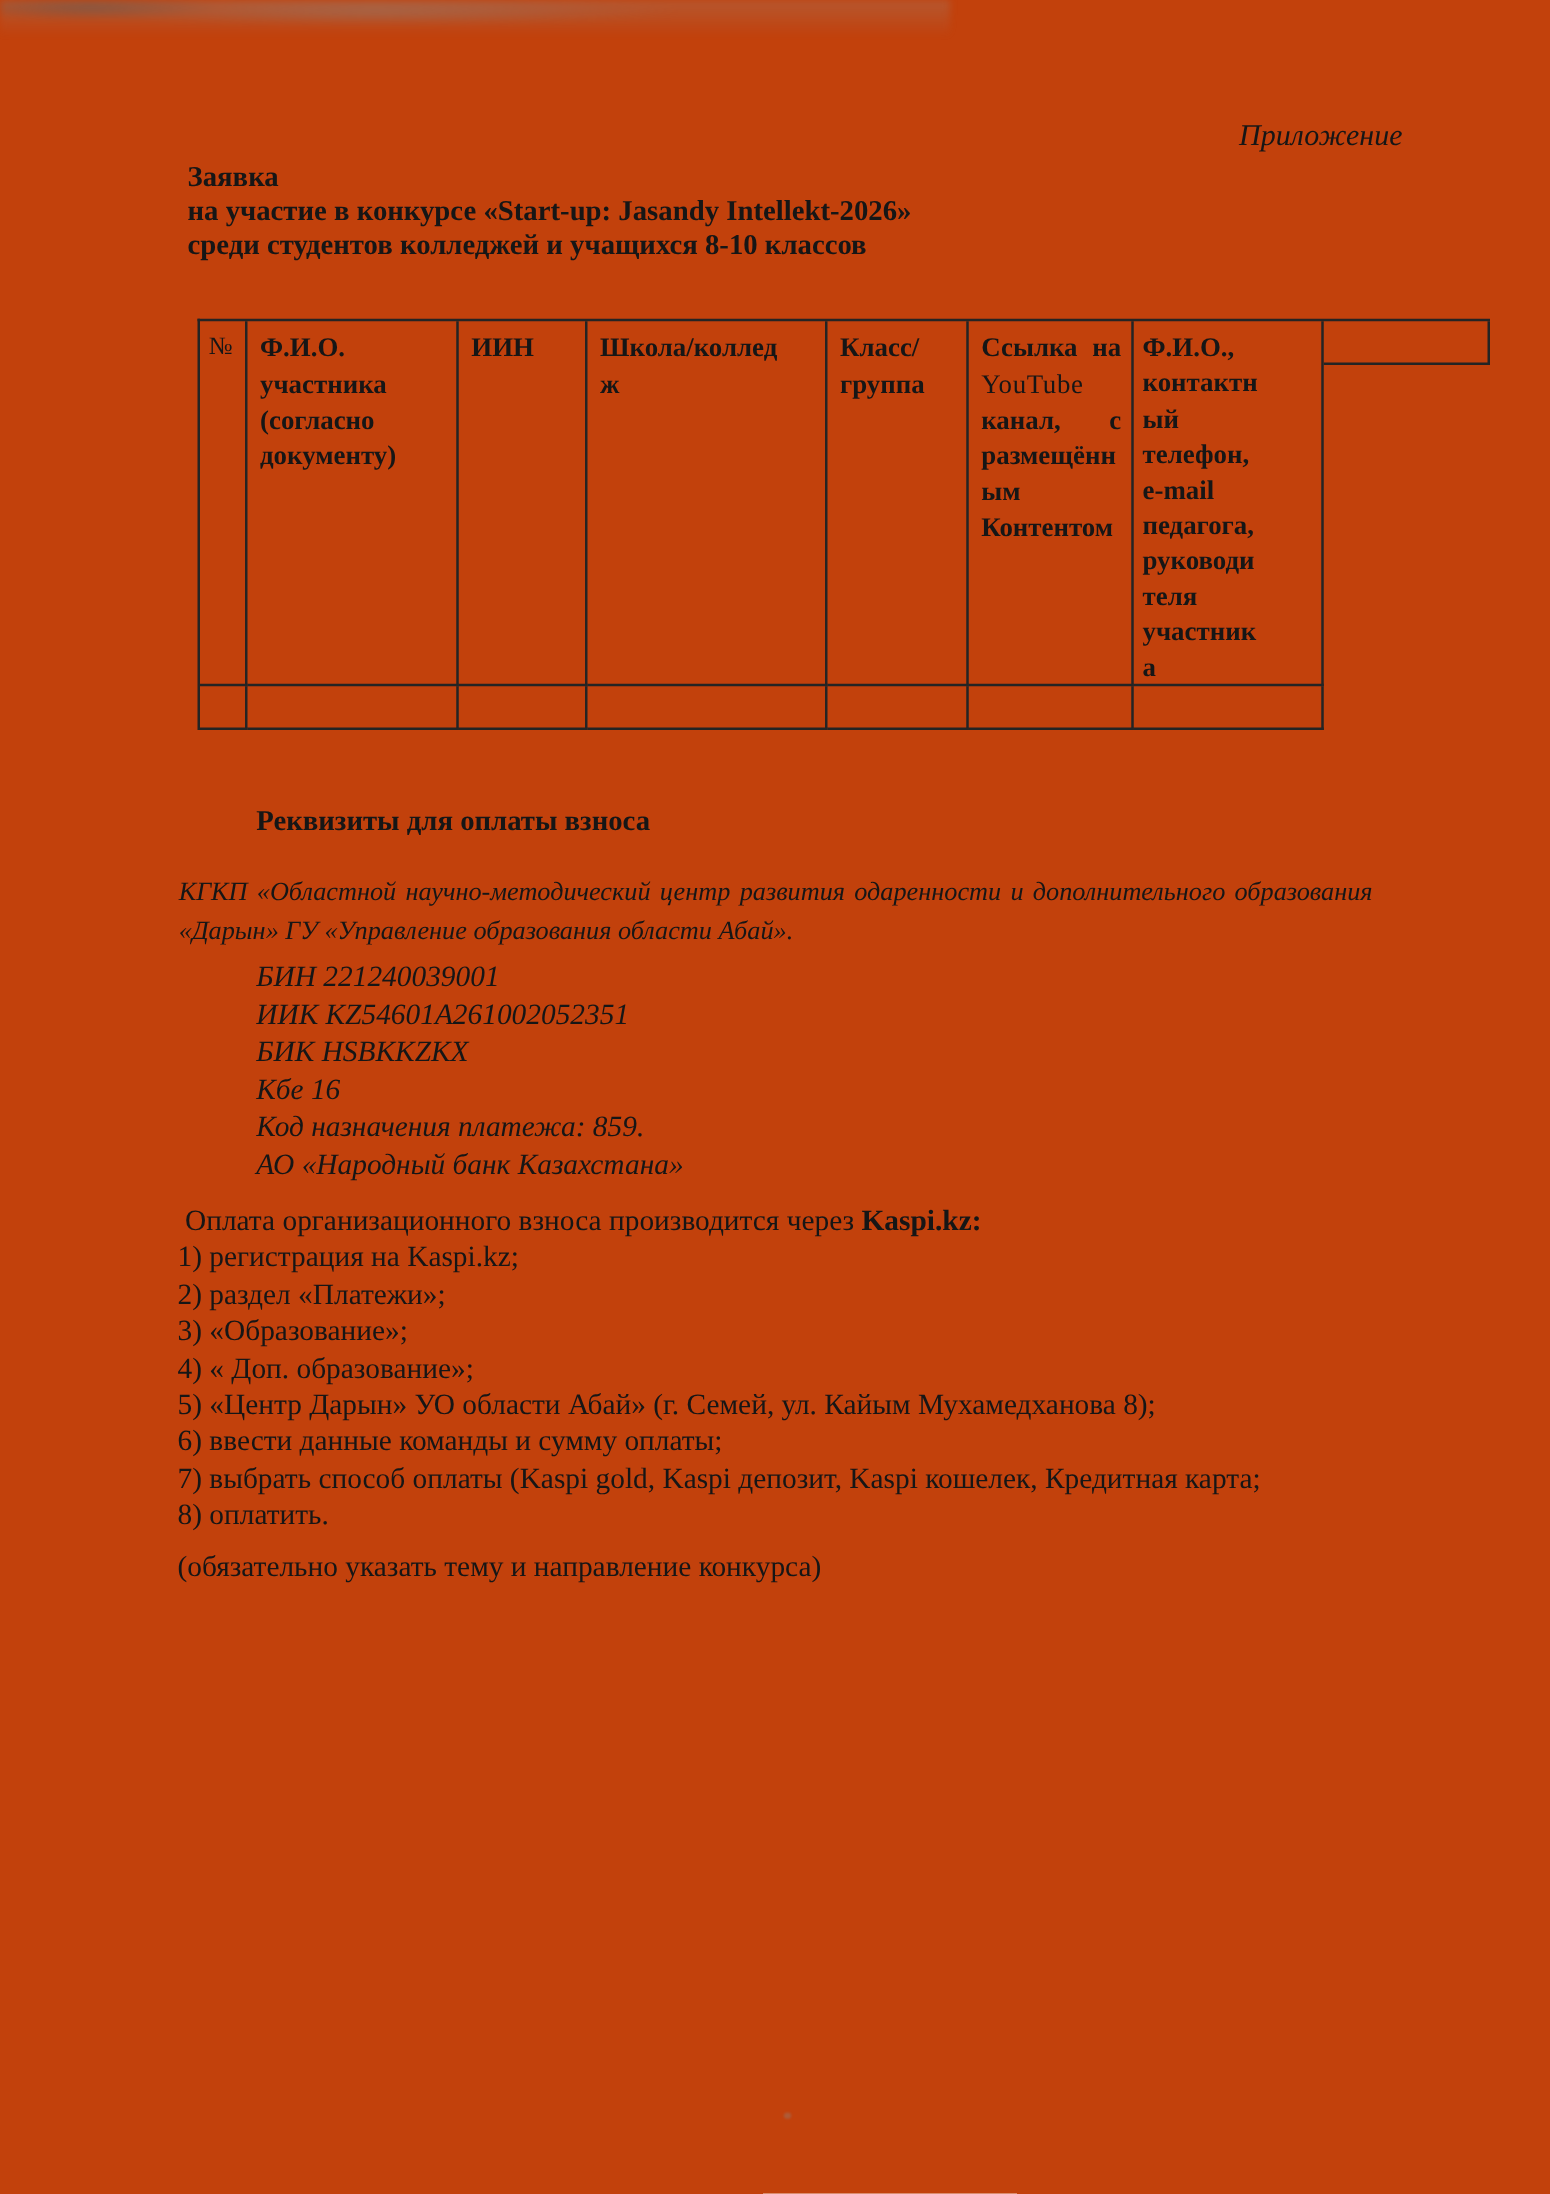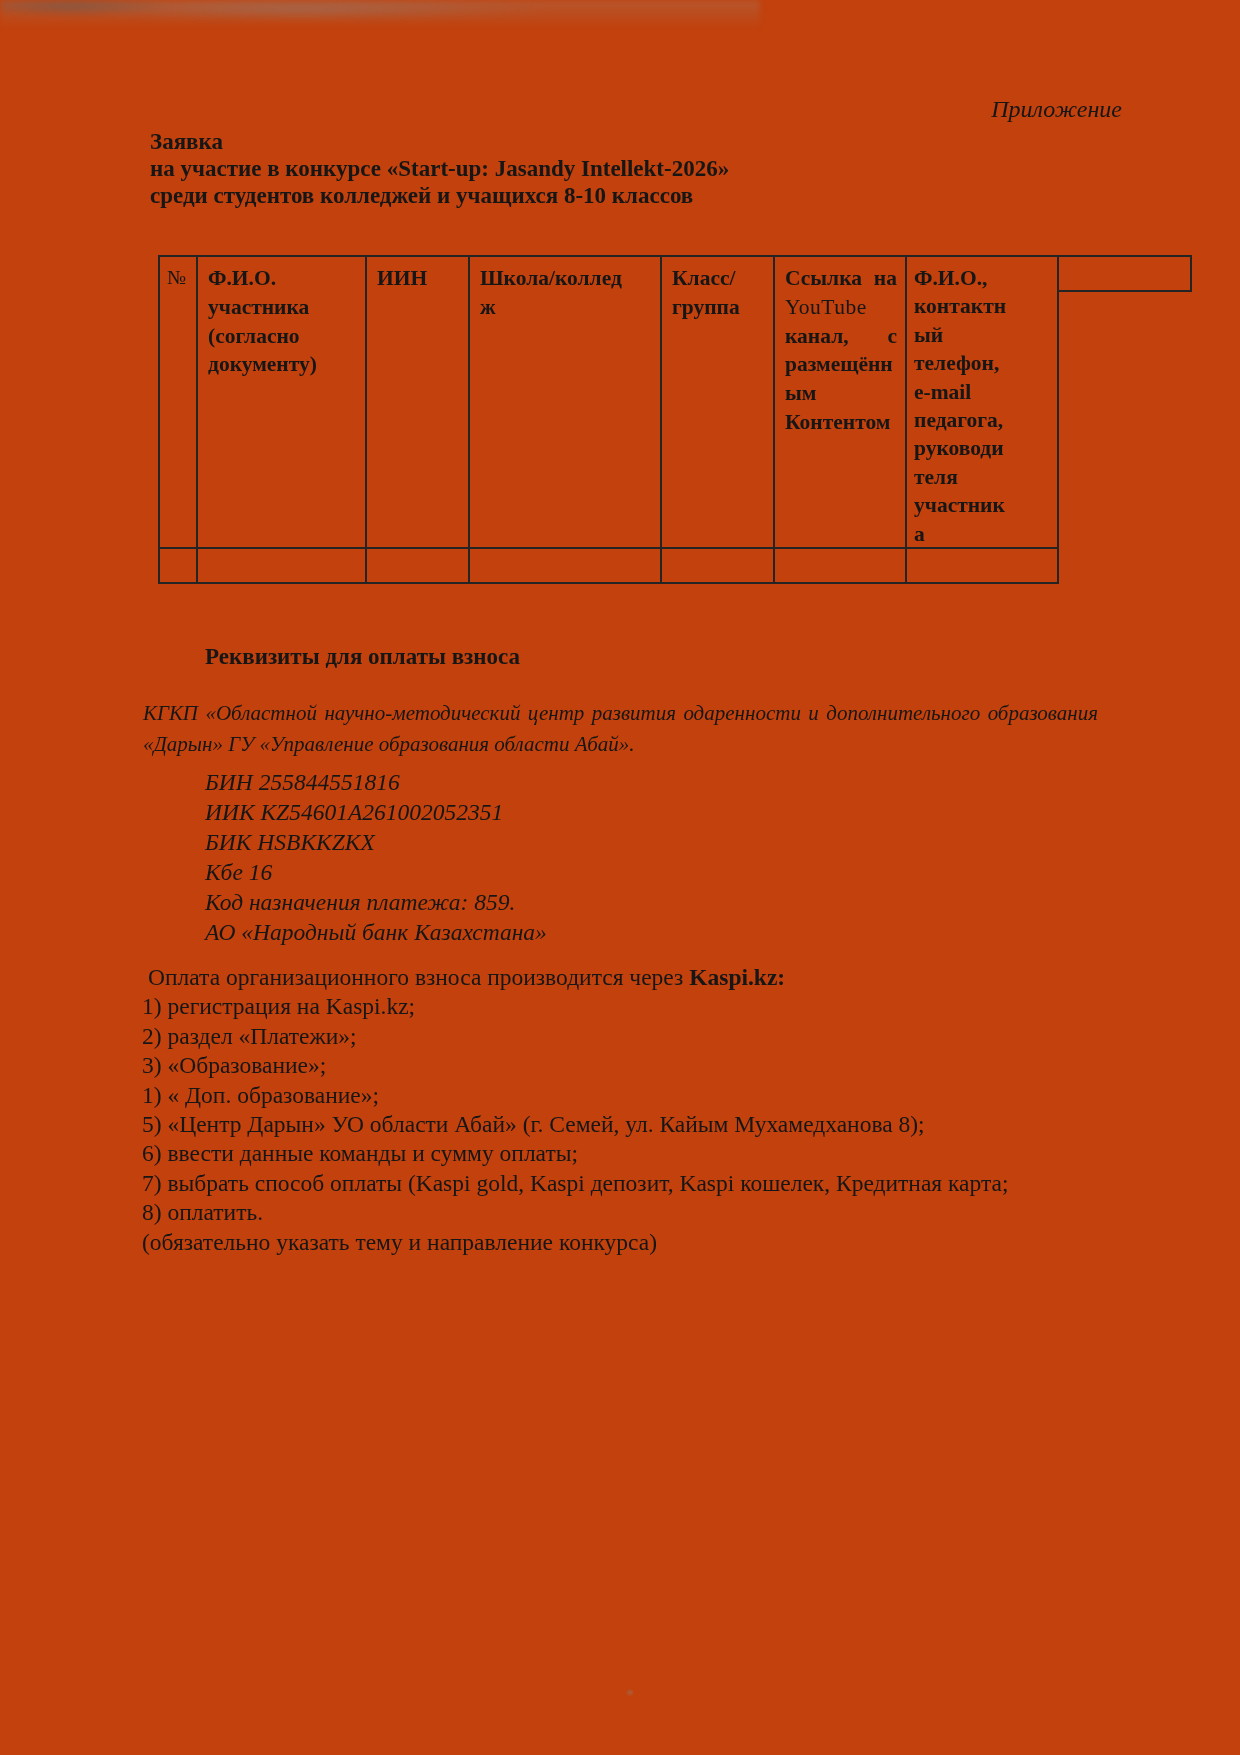--- a/index.html
+++ b/index.html
@@ -64,21 +64,21 @@
     position:absolute; left:205px; top:767px;
     font-style:italic; font-size:23.5px; line-height:30px;
   }
   
   .kaspi {
     position:absolute; left:142px; top:963px; width:980px;
     font-size:23.5px; line-height:29.4px;
   }
   .kaspi .intro { padding-left:6px; }
   .b { font-weight:bold; }
-  .note { }
+  .note { margin-top:12px; }
 </style>
 </head>
 <body>
 
 <div class="page">
 
   <div class="smudge"></div>
 
   <div class="appendix">Приложение</div>
 
@@ -138,35 +138,35 @@
     <div class="cell ecell"></div>
     <div class="cell ecell"></div>
     <div class="cell ecell"></div>
   </div>
 
   <div class="req-heading">Реквизиты для оплаты взноса</div>
 
   <div class="org-par">КГКП «Областной научно-методический центр развития одаренности и дополнительного образования «Дарын» ГУ «Управление образования области Абай».</div>
 
   <div class="details">
-      <div class="">БИН 255844551816</div>
+      <div class="">БИН 221240039001</div>
       <div class="">ИИК KZ54601A261002052351</div>
       <div class="">БИК HSBKKZKX</div>
       <div class="">Кбе 16</div>
       <div class="">Код назначения платежа: 859.</div>
       <div class="">АО «Народный банк Казахстана»</div>
     </div>
 
   <div class="kaspi">
     <div class="intro"><span>Оплата организационного взноса производится через </span><span class="b">Kaspi.kz:</span></div>
     <div>
         <div class="">1) регистрация на Kaspi.kz;</div>
         <div class="">2) раздел «Платежи»;</div>
         <div class="">3) «Образование»;</div>
-        <div class="">1) « Доп. образование»;</div>
+        <div class="">4) « Доп. образование»;</div>
         <div class="">5) «Центр Дарын» УО области Абай» (г. Семей, ул. Кайым Мухамедханова 8);</div>
         <div class="">6) ввести данные команды и сумму оплаты;</div>
         <div class="">7) выбрать способ оплаты (Kaspi gold, Kaspi депозит, Kaspi кошелек, Кредитная карта;</div>
         <div class="">8) оплатить.</div>
       </div>
     <div class="note">(обязательно указать тему и направление конкурса)</div>
   </div>
 
   <div class="dot"></div>
 

